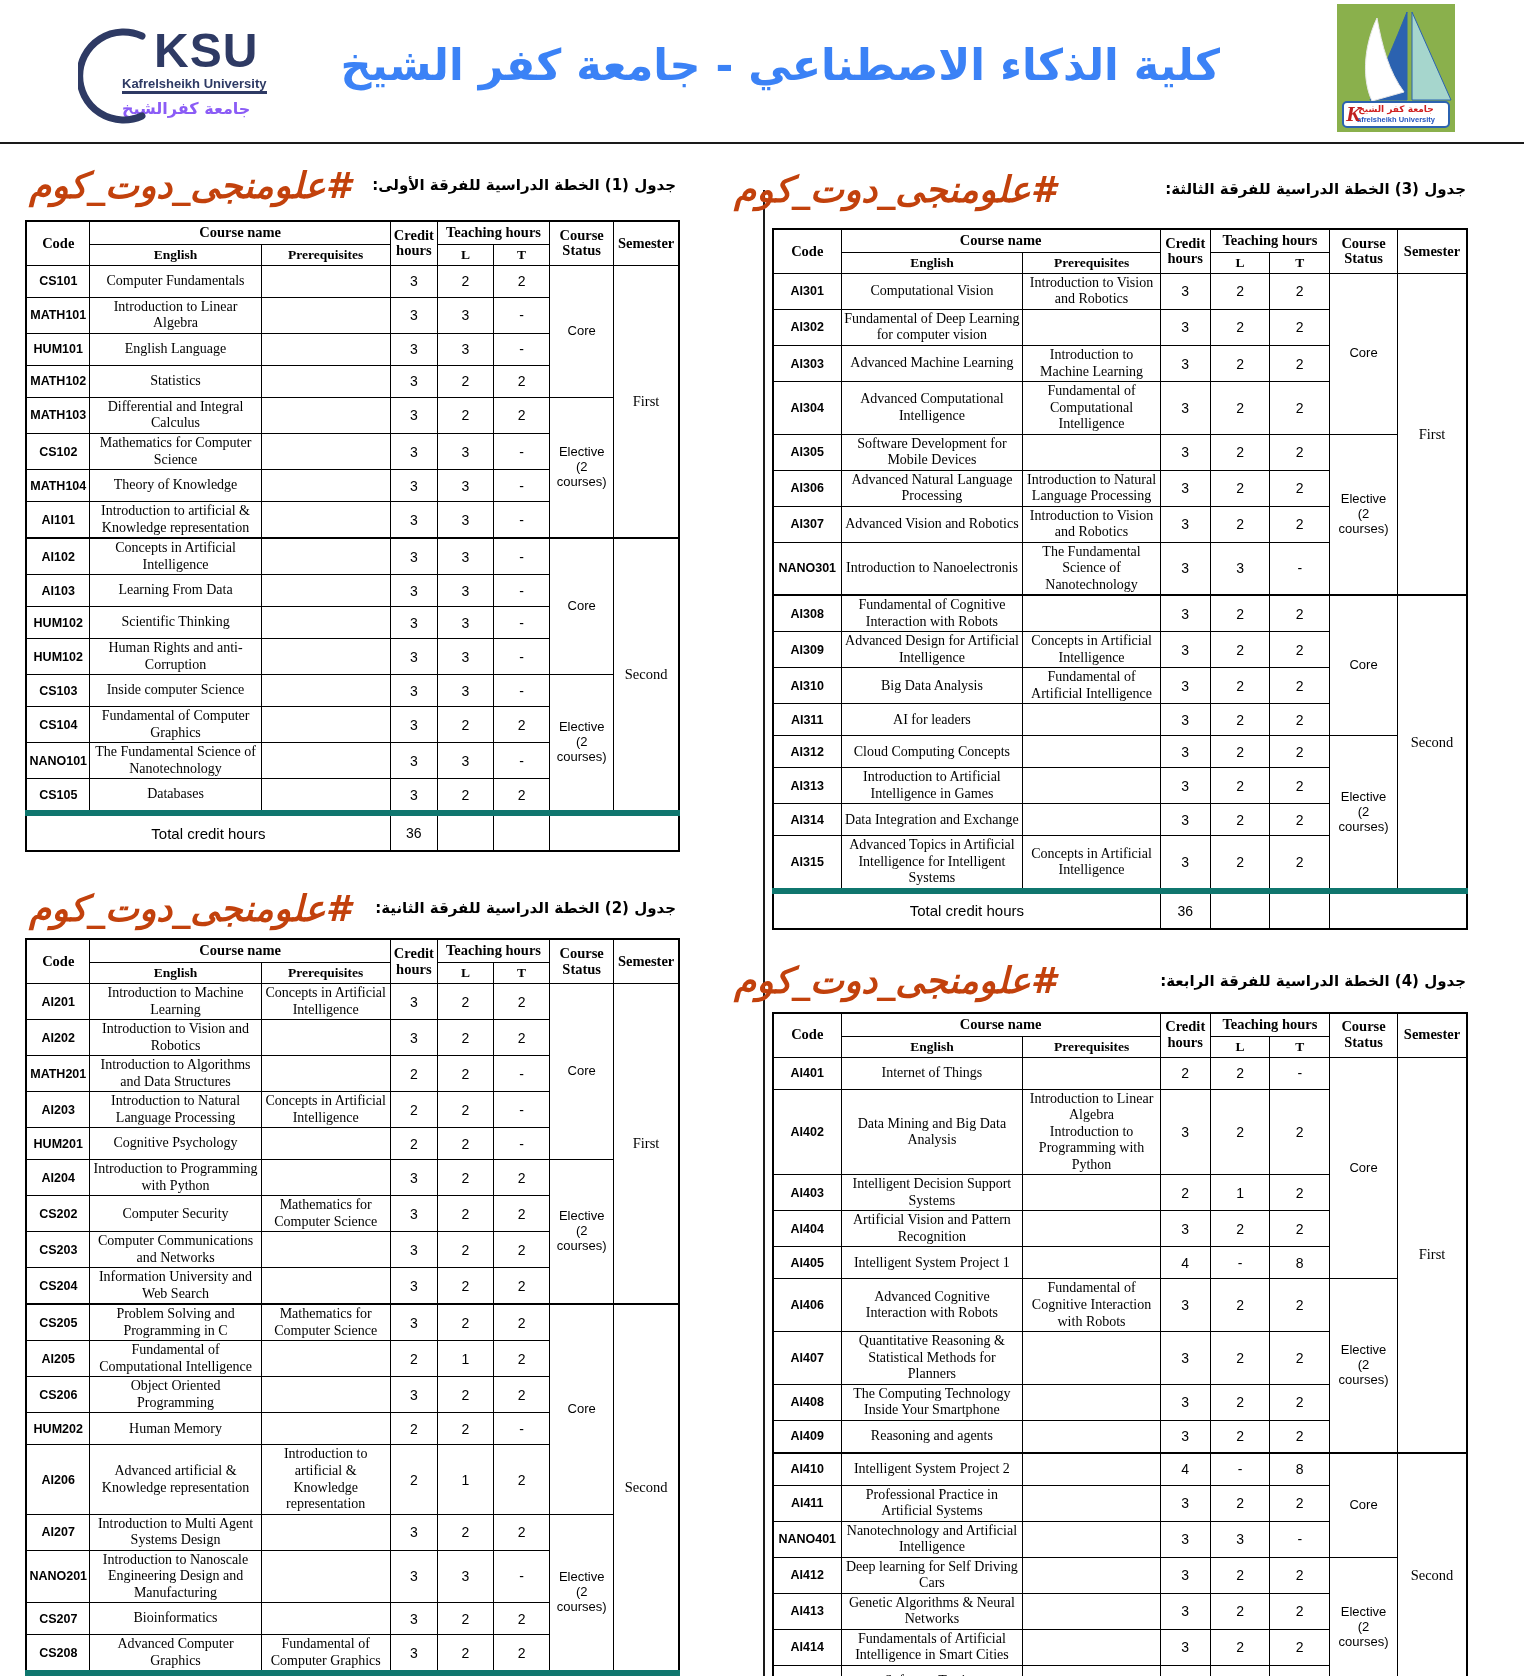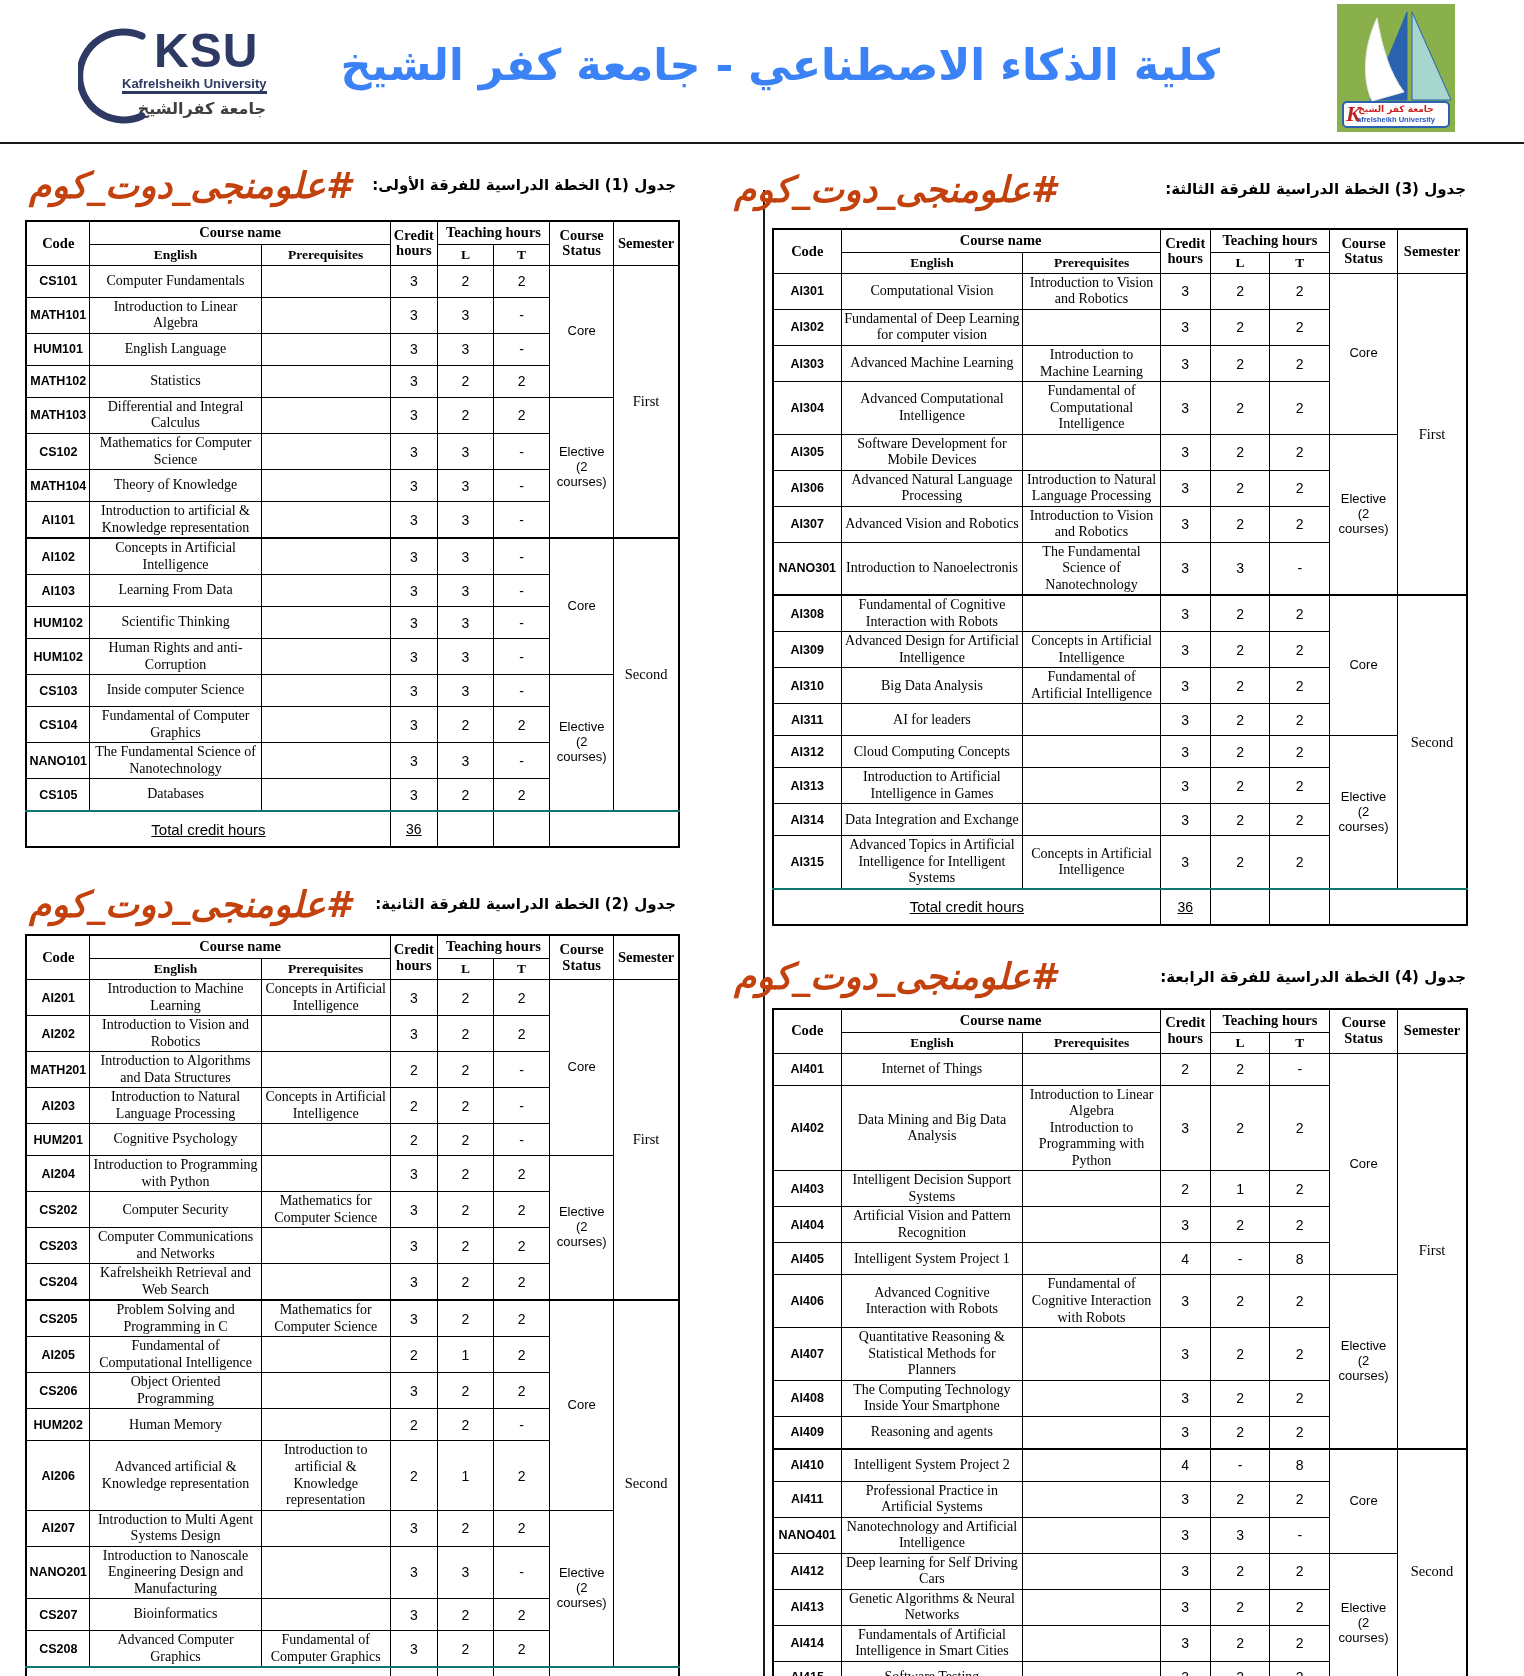--- a/index.html
+++ b/index.html
@@ -6,21 +6,21 @@
   .page{position:relative;width:1524px;height:1676px;background:#fff;overflow:hidden;
         font-family:"Liberation Serif",serif;color:#000;}
 
   
   .ksu{position:absolute;left:86px;top:28px;width:180px;}
   .ksu-arc{position:absolute;left:-8px;top:-4px;width:72px;height:104px;}
   .ksu-inner{margin-left:36px;}
   .ksu-acronym{font:bold 48px "Liberation Sans",sans-serif;color:#2e3a64;line-height:0.95;letter-spacing:1px;margin-left:32px;}
   .ksu-en{display:inline-block;font:bold 13px "Liberation Sans",sans-serif;color:#2e3a64;
           border-bottom:3px solid #2e3a64;padding-bottom:0;margin-top:2px;white-space:nowrap;}
-  .ksu-ar{font:bold 16px "DejaVu Sans",sans-serif;color:#404040;direction:rtl;text-align:right;margin-top:5px;}
+  .ksu-ar{font:bold 16px "DejaVu Sans",sans-serif;color:#8b5cf6;direction:rtl;text-align:left;margin-top:5px;}
 
   .main-title{position:absolute;left:280px;top:40px;width:940px;text-align:right;
               font:bold 43px "DejaVu Sans",sans-serif;color:#3b82f6;direction:rtl;letter-spacing:1px;}
 
   .uni{position:absolute;left:1337px;top:4px;width:118px;height:128px;background:#8ab04c;}
   .uni svg{position:absolute;left:0;top:0;}
   .uni-label{position:absolute;left:5px;right:5px;bottom:4px;background:#fff;border:2px solid #2b62b0;
              border-radius:5px;text-align:center;padding:1px 2px 2px 2px;}
   .uni-k{position:absolute;left:2px;top:-2px;font:italic bold 22px "Liberation Serif",serif;color:#c02020;}
   .uni-ar{font:bold 9px "DejaVu Sans",sans-serif;color:#d02020;direction:rtl;line-height:1.2;}
@@ -48,21 +48,21 @@
   .plan td{height:29px;}
   .plan th.h1{font:bold 14.5px "Liberation Serif",serif;line-height:1.1;padding:3px 1px;}
   .plan th.h2{font:bold 13.5px "Liberation Serif",serif;padding:2px 1px;}
   .plan td.code{font:bold 12.5px "Liberation Sans",sans-serif;}
   .plan td.name{font:14px "Liberation Serif",serif;line-height:1.18;white-space:pre-line;}
   .plan td.num{font:14px "Liberation Sans",sans-serif;}
   .plan td.status{font:13px "Liberation Sans",sans-serif;line-height:1.15;}
   .status-sub{font-size:13px;}
   .plan td.semester{font:14.5px "Liberation Serif",serif;}
   .plan tr.sec td{border-top:2.5px solid #000;}
-  .plan tr.total td{border-top:2px solid #0f766e;text-decoration:underline;}
+  .plan tr.total td{border-top:6px solid #0f766e;}
   .plan td.total-label{font:15px "Liberation Sans",sans-serif;height:32px;}
   .plan td.total-num{font:14px "Liberation Sans",sans-serif;}
 </style>
 </head>
 <body>
 
 <div class="page">
 
   <div class="ksu">
     <svg class="ksu-arc" viewBox="0 0 72 104">
@@ -382,21 +382,21 @@
             <tr>
               <td class="code">CS203</td>
               <td class="name">Computer Communications and Networks</td>
               <td class="name"></td>
               <td class="num">3</td>
               <td class="num">2</td>
               <td class="num">2</td>
             </tr>
             <tr>
               <td class="code">CS204</td>
-              <td class="name">Kafrelsheikh Retrieval and Web Search</td>
+              <td class="name">Information University and Web Search</td>
               <td class="name"></td>
               <td class="num">3</td>
               <td class="num">2</td>
               <td class="num">2</td>
             </tr>
             <tr class="sec">
               <td class="code">CS205</td>
               <td class="name">Problem Solving and Programming in C</td>
               <td class="name">Mathematics for Computer Science</td>
               <td class="num">3</td>

